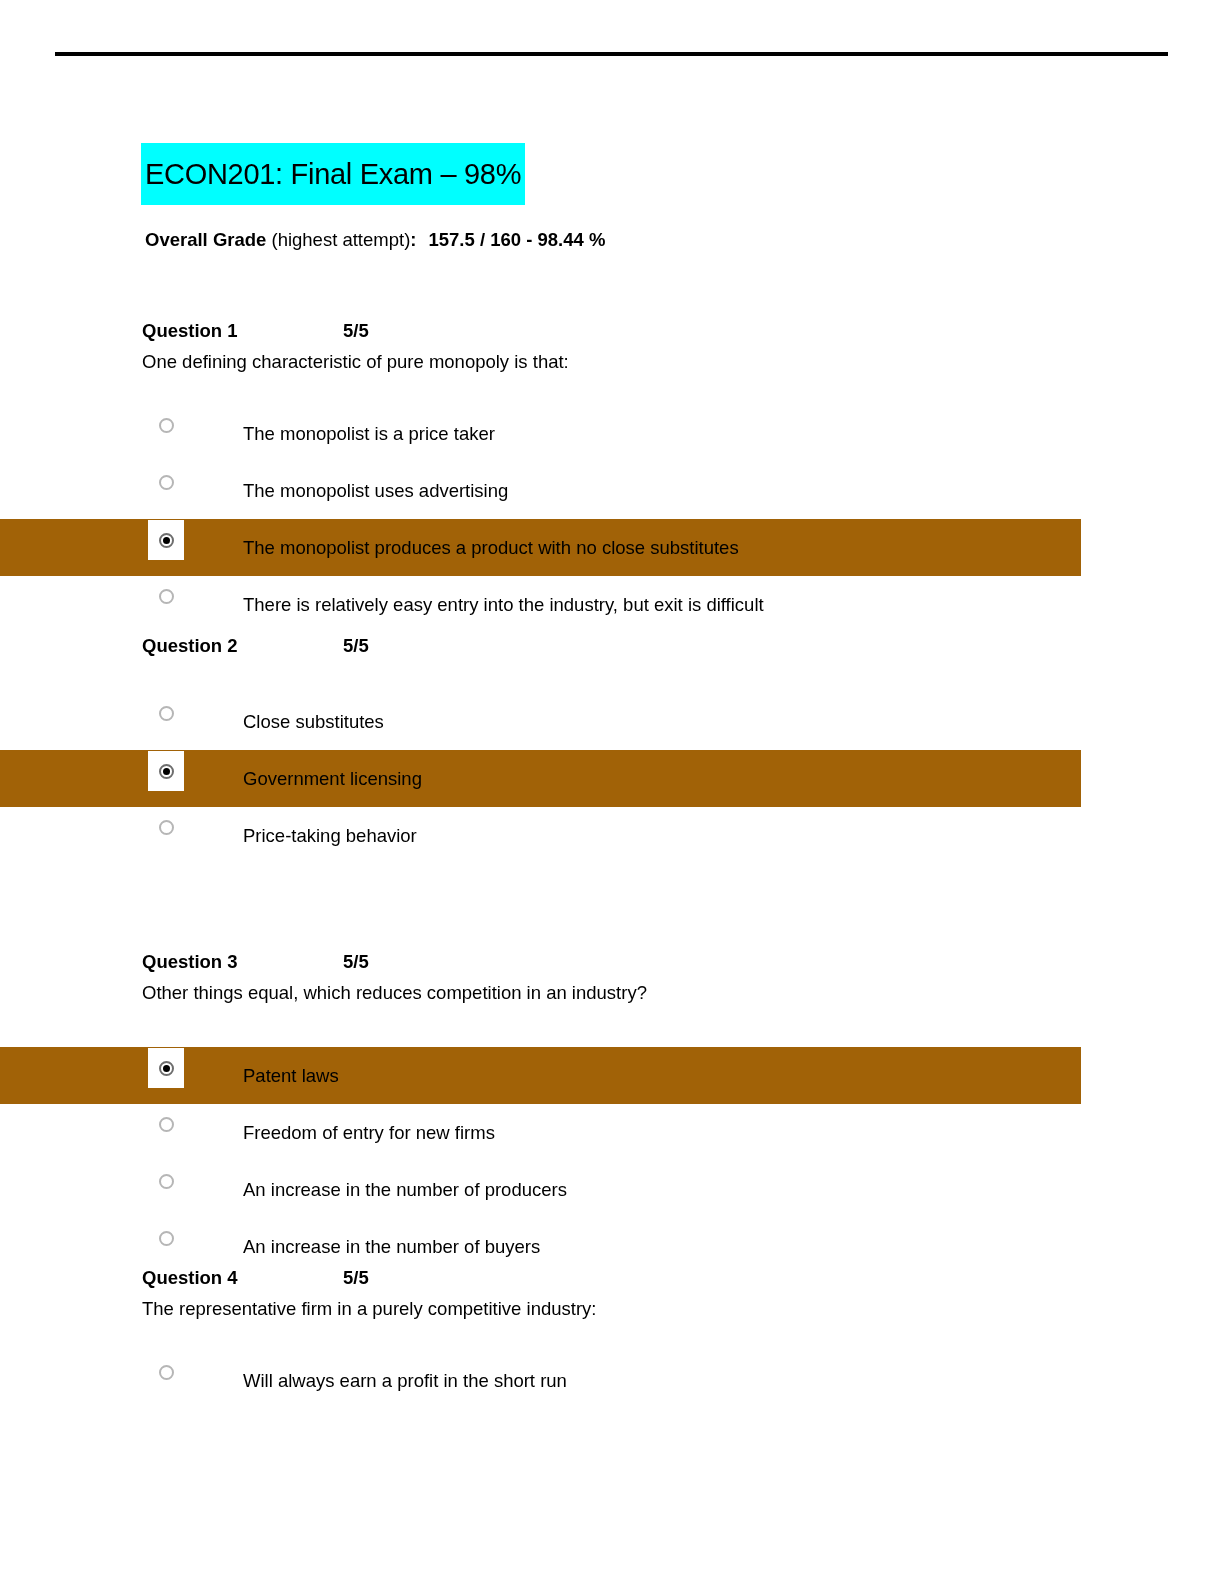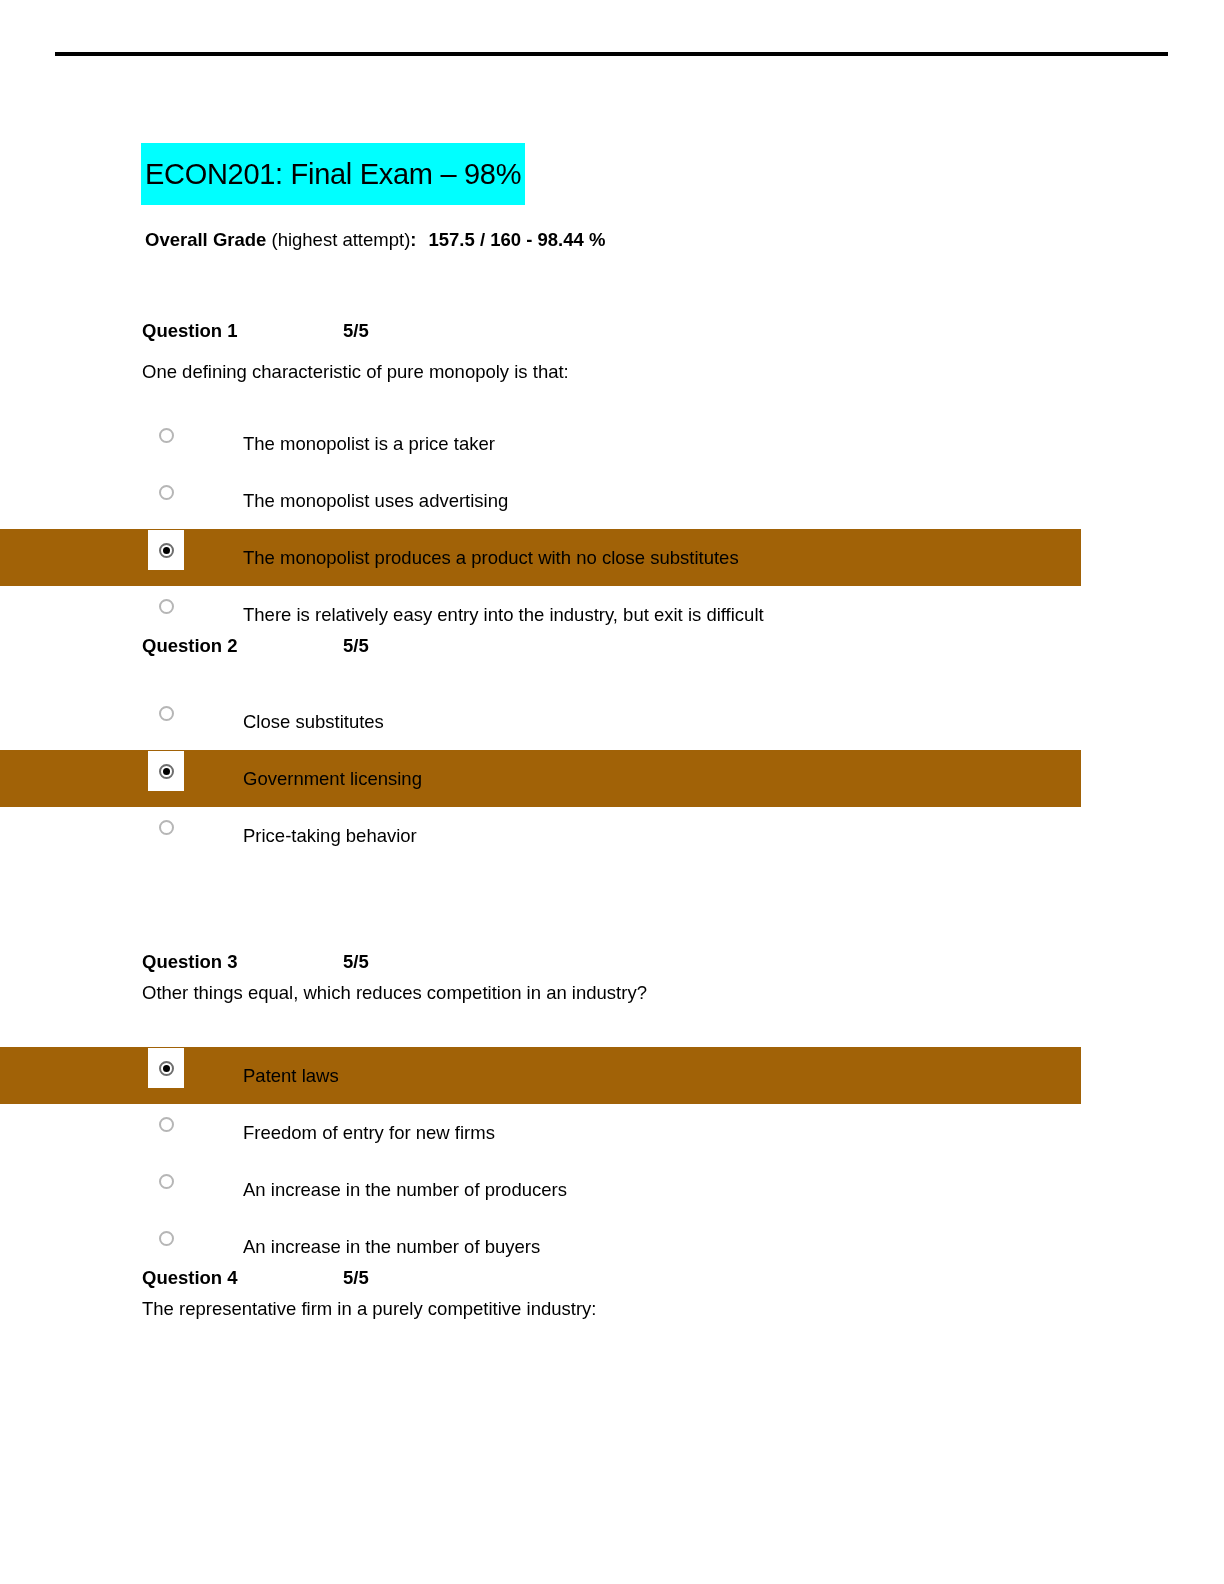--- a/index.html
+++ b/index.html
@@ -171,21 +171,21 @@
 <div class="grade-line">
   <span class="b">Overall Grade</span><span class="reg"> (highest attempt)</span><span class="b">:</span><span class="sp"></span><span class="b">157.5 / 160 - 98.44 %</span>
 </div>
 
 <div id="questions-root">
     <div class="q-block" style="top: 318px;">
       <div class="q-head">
         <div class="q-label">Question<span class="qnum"> 1</span></div>
         <div class="q-score">5/5</div>
       </div>
-      <div class="q-text" style="margin-top: 11px;">One defining characteristic of pure monopoly is that:</div>
+      <div class="q-text" style="margin-top: 1px;">One defining characteristic of pure monopoly is that:</div>
       <div class="options" style="margin-top: 30px;">
         <div class="option">
           <div class="radio-cell">
             <div class="radio"></div>
           </div>
           <div class="opt-text">The monopolist is a price taker</div>
         </div>
         <div class="option">
           <div class="radio-cell">
             <div class="radio"></div>
@@ -264,14 +264,22 @@
           <div class="opt-text">An increase in the number of buyers</div>
         </div>
       </div>
     </div>
     <div class="q-block" style="top: 1265px;">
       <div class="q-head">
         <div class="q-label">Question<span class="qnum"> 4</span></div>
         <div class="q-score">5/5</div>
       </div>
       <div class="q-text" style="margin-top: 1px;">The representative firm in a purely competitive industry:</div>
+      <div class="options" style="margin-top: 30px;">
+        <div class="option">
+          <div class="radio-cell">
+            <div class="radio"></div>
+          </div>
+          <div class="opt-text">Will always earn a profit in the short run</div>
+        </div>
+      </div>
     </div>
   </div>
 
 </body></html>

